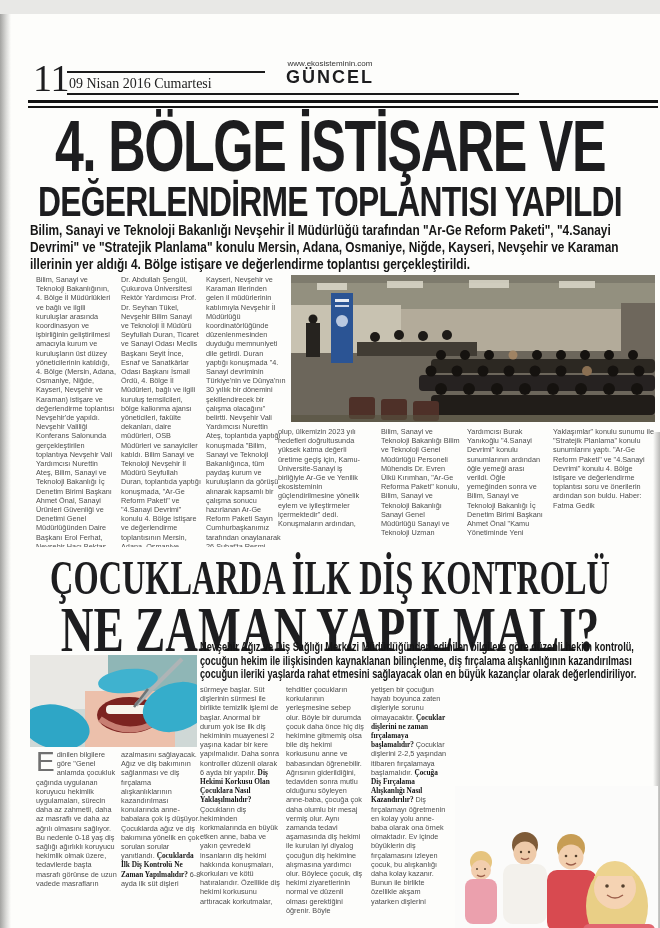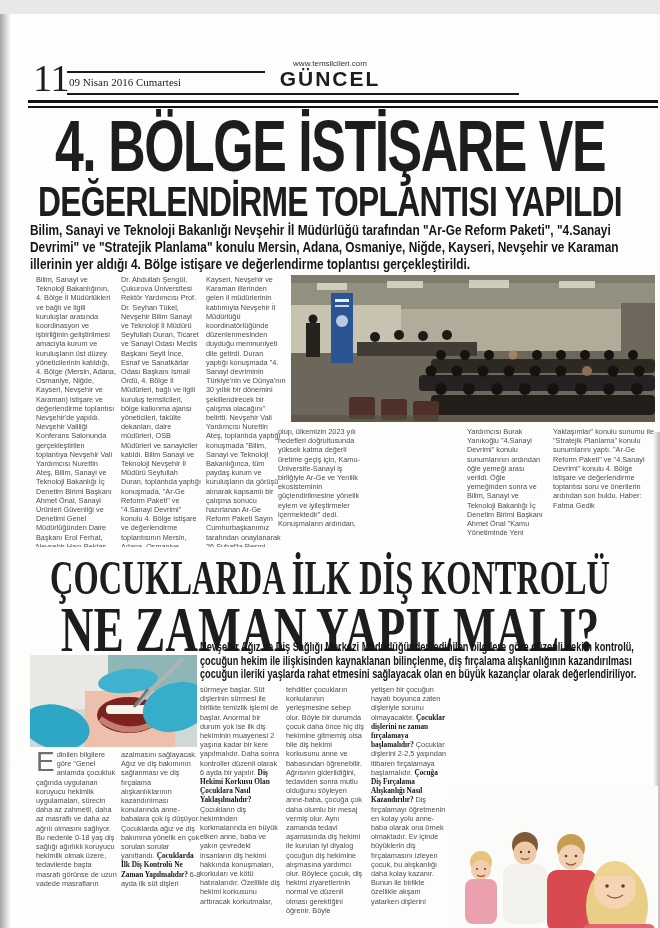--- a/index.html
+++ b/index.html
@@ -6,23 +6,23 @@
   .page{position:relative;width:660px;height:928px;margin:14px auto;background:#fdfdfb;overflow:hidden;
         font-family:"Liberation Sans",sans-serif;color:#1d1d1f;}
   .edgeL{position:absolute;left:0;top:0;width:11px;height:100%;
          background:linear-gradient(90deg,#a3a3a1,#d9d9d7 55%,rgba(255,255,255,0));}
   .edgeR{position:absolute;right:0;top:45%;width:7px;height:55%;
          background:linear-gradient(270deg,#b9b9b7,rgba(255,255,255,0));}
   .abs{position:absolute;}
   .pageno{left:33px;top:42px;font-family:"Liberation Serif",serif;font-size:38px;font-weight:400;}
   .hr1{left:67px;top:57px;width:198px;height:2px;background:#1a1a1a;}
   .hr2{left:67px;top:79px;width:452px;height:2px;background:#1a1a1a;}
-  .date{left:69px;top:62px;font-family:"Liberation Serif",serif;font-size:11px;color:#222;}
+  .date{left:69px;top:62px;font-family:"Liberation Serif",serif;font-size:14px;color:#222;}
   .siteurl{left:235px;top:45px;width:190px;text-align:center;font-size:8px;color:#333;}
-  .section{left:235px;top:53px;width:190px;text-align:center;font-size:21px;font-weight:bold;letter-spacing:2px;}
+  .section{left:235px;top:53px;width:190px;text-align:center;font-size:18px;font-weight:bold;letter-spacing:2px;}
   .logo{left:515px;top:42px;width:142px;height:44px;}
   .logo .swoosh{position:absolute;left:0;top:2px;}
   .logo .region{position:absolute;left:52px;top:2px;font-size:5.5px;font-weight:bold;}
   .logo .lname{position:absolute;left:38px;top:4px;font-size:25px;font-weight:bold;font-style:italic;letter-spacing:-1px;}
   .logo .haber{position:absolute;left:48px;top:31px;font-size:8px;font-weight:bold;letter-spacing:3px;}
   .logo .squig{position:absolute;left:92px;top:31px;}
   .drule{left:28px;top:86px;width:630px;}
   .drule div{height:2.5px;background:#141414;margin-bottom:3px;}
   .hline{left:50%;white-space:nowrap;font-weight:bold;line-height:1;}
   .h1a{top:96px;font-size:72px;letter-spacing:-2px;transform:translateX(-50%) scaleX(.72);}
@@ -43,21 +43,21 @@
 <body>
 
 <div class="page">
   <div class="edgeL"></div>
   <div class="edgeR"></div>
 
   <div class="abs pageno">11</div>
   <div class="abs hr1"></div>
   <div class="abs date">09 Nisan 2016 Cumartesi</div>
   <div class="abs hr2"></div>
-  <div class="abs siteurl">www.temsilcileri.com</div>
+  <div class="abs siteurl">www.ekosisteminin.com</div>
   <div class="abs section">GÜNCEL</div>
 
 
   <div class="abs drule">
       <div></div>
       <div></div>
     </div>
 
   <div class="abs hline h1a">4. BÖLGE İSTİŞARE VE</div>
   <div class="abs hline h1b">DEĞERLENDİRME TOPLANTISI YAPILDI</div>
@@ -126,20 +126,21 @@
       <g fill="#4e3028">
         <rect x="58" y="122" width="26" height="22" rx="3"></rect>
           <rect x="90" y="124" width="26" height="21" rx="3"></rect>
           <rect x="122" y="126" width="26" height="20" rx="3"></rect>
       </g>
       <rect y="140" width="364" height="7" fill="#57513f" opacity=".6"></rect>
     </svg>
   </div>
 
   <div class="col" style="left:278px;top:413px;width:86px;height:118px"><span>olup, ülkemizin 2023 yılı hedefleri doğrultusunda yüksek katma değerli üretime geçiş için, Kamu-Üniversite-Sanayi iş birliğiyle Ar-Ge ve Yenilik ekosisteminin güçlendirilmesine yönelik eylem ve iyileştirmeler içermektedir" dedi. Konuşmaların ardından,</span></div>
+  <div class="col" style="left:381px;top:413px;width:80px;height:118px"><span>Bilim, Sanayi ve Teknoloji Bakanlığı Bilim ve Teknoloji Genel Müdürlüğü Personeli Mühendis Dr. Evren Ülkü Kırımhan, "Ar-Ge Reforma Paketi" konulu, Bilim, Sanayi ve Teknoloji Bakanlığı Sanayi Genel Müdürlüğü Sanayi ve Teknoloji Uzman</span></div>
   <div class="col" style="left:467px;top:413px;width:80px;height:118px"><span>Yardımcısı Burak Yanıkoğlu "4.Sanayi Devrimi" konulu sunumlarının ardından öğle yemeği arası verildi. Öğle yemeğinden sonra ve Bilim, Sanayi ve Teknoloji Bakanlığı İç Denetim Birimi Başkanı Ahmet Önal "Kamu Yönetiminde Yeni</span></div>
   <div class="col" style="left:553px;top:413px;width:102px;height:118px"><span>Yaklaşımlar" konulu sunumu ile "Stratejik Planlama" konulu sunumlarını yaptı. "Ar-Ge Reform Paketi" ve "4.Sanayi Devrimi" konulu 4. Bölge istişare ve değerlendirme toplantısı soru ve önerilerin ardından son buldu. Haber: Fatma Gedik</span></div>
 
   <div class="abs hline h2a">ÇOCUKLARDA İLK DİŞ KONTROLÜ</div>
   <div class="abs hline h2b">NE ZAMAN YAPILMALI?</div>
   <div class="abs lede2">Nevşehir Ağız ve Diş Sağlığı Merkezi Müdürlüğünden edinilen bilgilere göre düzenli hekim kontrolü, çocuğun hekim ile ilişkisinden kaynaklanan bilinçlenme, diş fırçalama alışkanlığının kazandırılması çocuğun ileriki yaşlarda rahat etmesini sağlayacak olan en büyük kazançlar olarak değerlendiriliyor.</div>
 
   <div class="photo" style="left:30px;top:641px;width:167px;height:92px">
     <svg viewBox="0 0 167 92" preserveAspectRatio="none">
       <rect width="167" height="92" fill="#cfd8d6"></rect>

